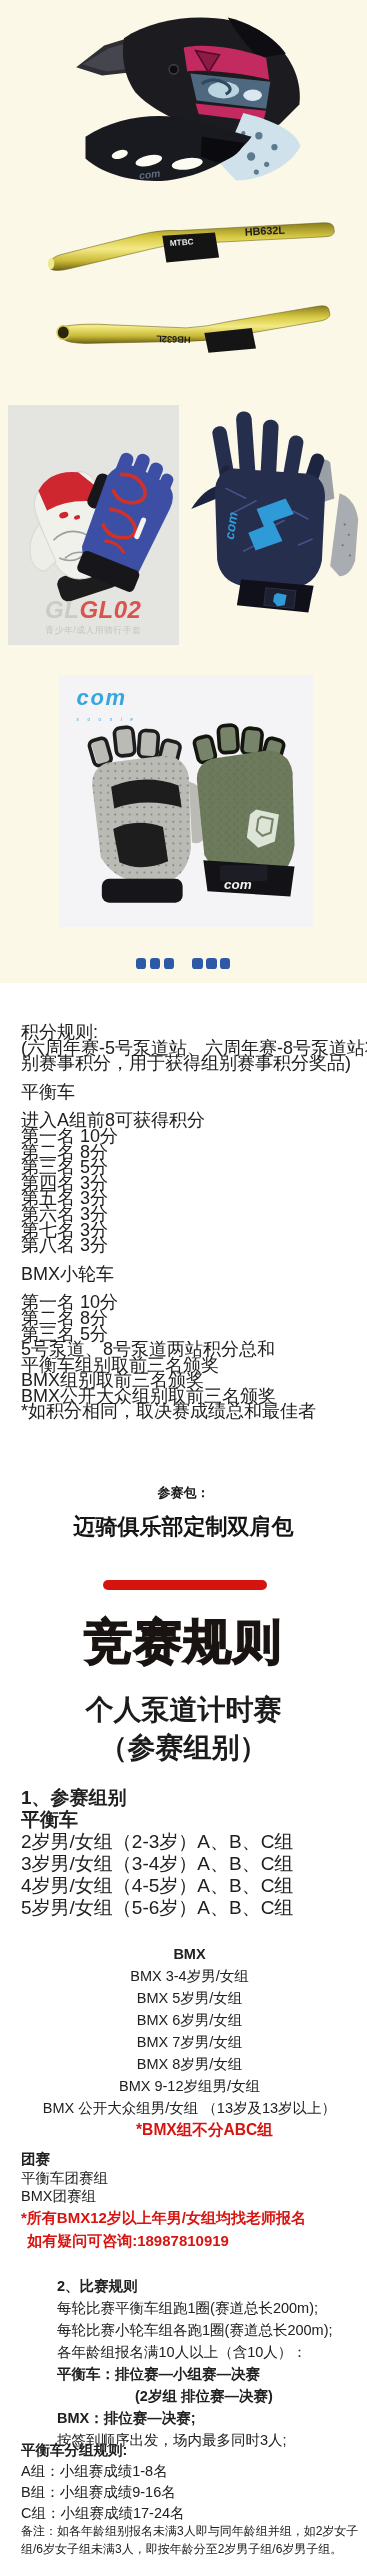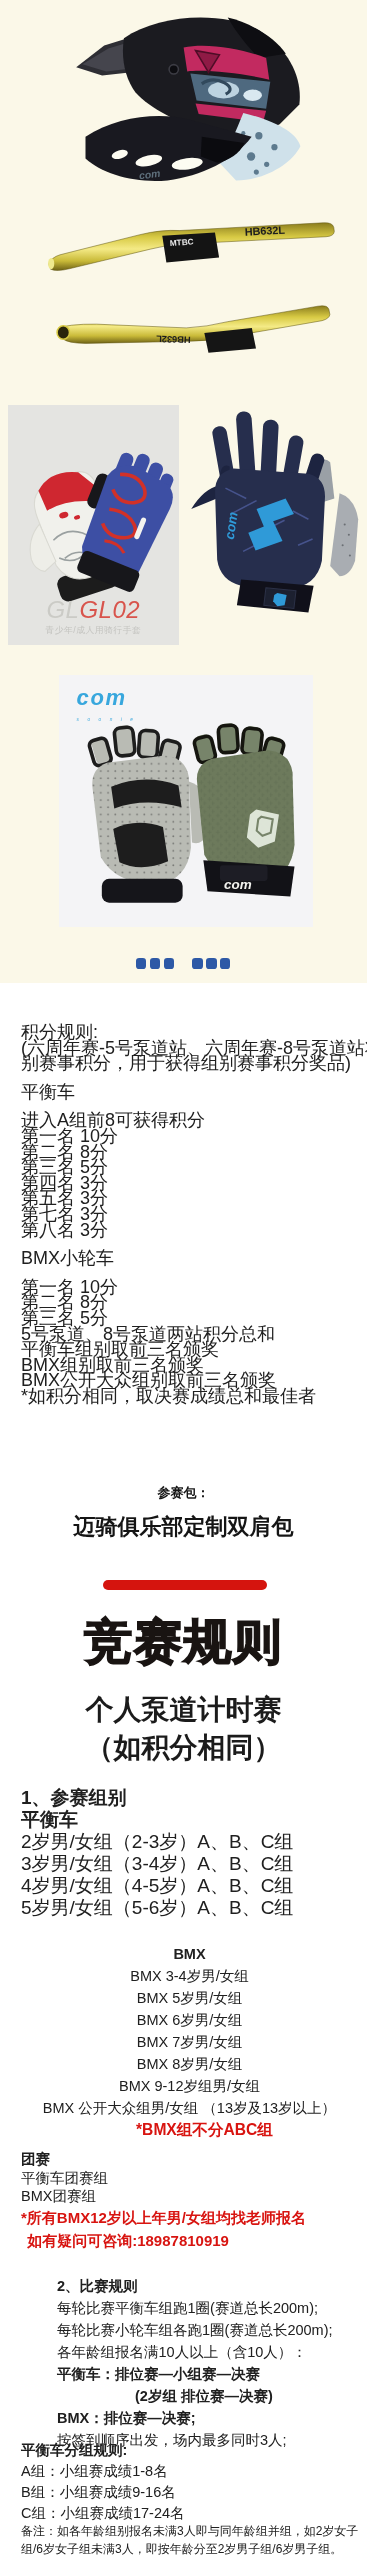--- a/index.html
+++ b/index.html
@@ -3,21 +3,21 @@
 <meta charset="utf-8">
 <style>
   html,body{margin:0;padding:0;background:#888;}
   .page{position:relative;width:367px;height:2576px;margin:0 auto;overflow:hidden;
         font-family:"Liberation Sans","DejaVu Sans",sans-serif;background:#ffffff;}
   .hero{position:absolute;left:0;top:0;width:367px;height:983px;background:#fbf8e8;}
   .abs{position:absolute;}
   
   .glove-box-left{position:absolute;left:7.8px;top:405px;width:171px;height:240px;background:#e4e4e1;}
   .gl-model{position:absolute;left:0;bottom:23px;width:100%;text-align:center;
-            font-style:italic;font-weight:normal;font-size:24px;letter-spacing:0.5px;line-height:25px;}
+            font-style:italic;font-weight:bold;font-size:24px;letter-spacing:0.5px;line-height:25px;}
   .gl-ghost{color:#cbcbc6;}
   .gl-red{color:#d8544c;}
   .gl-caption{position:absolute;left:0;bottom:8.3px;width:100%;text-align:center;
               font-size:8.8px;color:#c4c4c0;letter-spacing:0.5px;}
   .com-box{position:absolute;left:59px;top:675px;width:254px;height:252px;background:#f4f4f6;}
   .com-logo{position:absolute;left:17.6px;top:12.4px;font-style:italic;font-weight:bold;
             font-size:22px;color:#38a7dd;letter-spacing:1.6px;line-height:22px;}
   .com-logo small{display:block;font-size:4.7px;letter-spacing:3.6px;font-weight:normal;margin-top:0px;}
   
   .dots{position:absolute;left:136px;top:958px;width:98px;height:11.4px;display:flex;}
@@ -246,20 +246,21 @@
       <div class="ln">别赛事积分，用于获得组别赛事积分奖品)</div>
       <div class="ln blank"></div>
       <div class="ln">平衡车</div>
       <div class="ln blank"></div>
       <div class="ln">进入A组前8可获得积分</div>
       <div class="ln">第一名 10分</div>
       <div class="ln">第二名 8分</div>
       <div class="ln">第三名 5分</div>
       <div class="ln">第四名 3分</div>
       <div class="ln">第五名 3分</div>
+      <div class="ln">第六名 3分</div>
       <div class="ln">第七名 3分</div>
       <div class="ln">第八名 3分</div>
       <div class="ln blank"></div>
       <div class="ln">BMX小轮车</div>
       <div class="ln blank"></div>
       <div class="ln">第一名 10分</div>
       <div class="ln">第二名 8分</div>
       <div class="ln">第三名 5分</div>
       <div class="ln">5号泵道、8号泵道两站积分总和</div>
       <div class="ln">平衡车组别取前三名颁奖</div>
@@ -268,21 +269,21 @@
       <div class="ln">*如积分相同，取决赛成绩总和最佳者</div>
     </div>
 
   <div class="pkg-title">参赛包：</div>
   <div class="pkg-item">迈骑俱乐部定制双肩包</div>
 
   <div class="red-bar"></div>
 
   <div class="big-title">竞赛规则</div>
   <div class="sub1">个人泵道计时赛</div>
-  <div class="sub2">（如积分相同）</div>
+  <div class="sub2">（参赛组别）</div>
 
   <div class="blockA">
       <div class="ln b">1、参赛组别</div>
       <div class="ln b">平衡车</div>
       <div class="ln">2岁男/女组（2-3岁）A、B、C组</div>
       <div class="ln">3岁男/女组（3-4岁）A、B、C组</div>
       <div class="ln">4岁男/女组（4-5岁）A、B、C组</div>
       <div class="ln">5岁男/女组（5-6岁）A、B、C组</div>
     </div>
   <div class="blockB">

